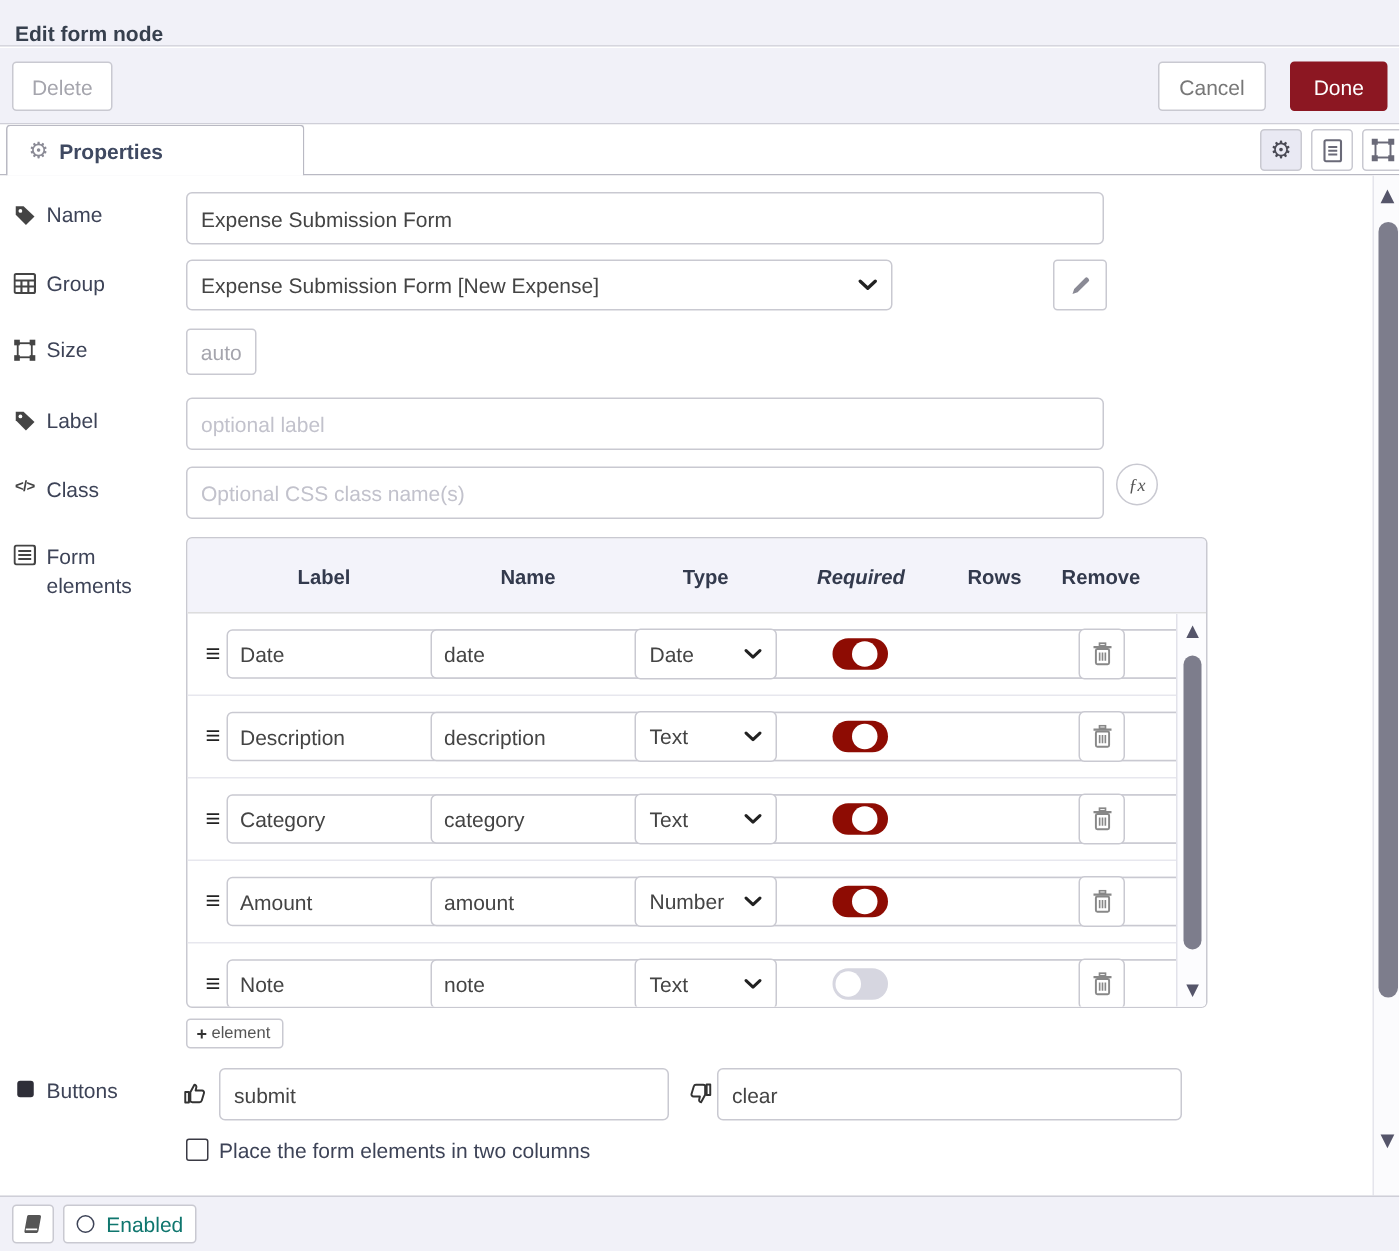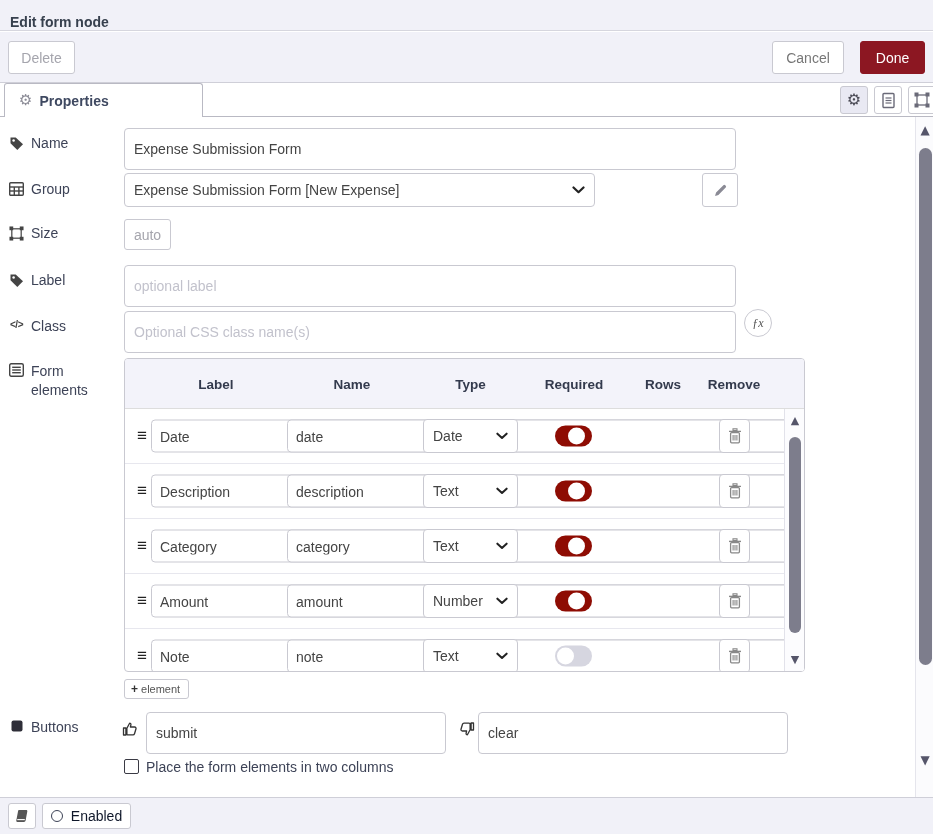--- a/index.html
+++ b/index.html
@@ -25,38 +25,38 @@
   .icon-btn { position:absolute; top:3px; width:28px; height:28px; border:1px solid #c9c9d1; border-radius:3px; background:#fff; display:flex; align-items:center; justify-content:center; cursor:pointer; }
   .icon-btn.active { background:#e9e9f3; }
   .gear-glyph { font-family:"DejaVu Sans",sans-serif; font-size:15px; color:#8b8b96; line-height:1; }
   .icon-btn .gear-glyph { color:#4a4a55; font-size:16px; }
 
   
   .content { position:absolute; left:0; top:117px; width:933px; height:680px; background:#fff; }
   .form-row { position:absolute; left:0; width:915px; }
   .row-label { position:absolute; left:8px; top:0; width:112px; display:flex; align-items:flex-start; gap:6px; color:#3d4357; }
   .row-label .lbl-icon { flex:0 0 auto; width:17px; display:flex; justify-content:center; margin-top:1px; }
-  .txt-input { border:1px solid #c9c9d1; border-radius:4px; height:42px; padding:8px 9px; font-size:14px; color:#444; font-family:inherit; outline:none; background:#fff; }
+  .txt-input { border:1px solid #c9c9d1; border-radius:4px; height:35px; padding:8px 9px; font-size:14px; color:#444; font-family:inherit; outline:none; background:#fff; }
   .txt-input::placeholder { color:#c2c2cc; }
   .sel { position:relative; border:1px solid #c9c9d1; border-radius:4px; height:34px; background:#fff; display:flex; align-items:center; padding:0 26px 0 9px; color:#444; cursor:pointer; }
   .sel .chev { position:absolute; right:9px; top:50%; transform:translateY(-50%); }
 
   
   .el-table { position:absolute; left:124px; top:241px; width:681px; height:314px; border:1px solid #c9c9d1; border-radius:4px; background:#fff; overflow:hidden; }
   .el-head { position:relative; height:50px; background:#f3f3fa; border-bottom:1px solid #ddd; }
   .el-head .hcell { position:absolute; top:0; height:50px; display:flex; align-items:center; justify-content:center; font-weight:bold; font-size:13.5px; color:#333a4d; }
   .el-body { position:relative; height:263px; overflow:hidden; }
   .el-row { position:relative; height:55px; border-bottom:1px solid #e7e7ee; }
   .el-row > * { position:absolute; top:50%; transform:translateY(-50%); }
   .c-handle { left:8px; width:18px; font-size:17px; font-weight:bold; color:#222; text-align:center; cursor:grab; }
   .c-label { left:26px; width:130px; }
   .c-name  { left:162px; width:130px; }
   .c-type  { left:298px; width:95px; }
   .col-label{ left:26px; width:130px; } .col-name{ left:162px; width:130px; } .col-type{ left:298px; width:95px; }
-  .col-required{ left:398px; width:102px; } .col-rows{ left:500px; width:76px; } .col-remove{ left:561px; width:96px; }
+  .col-required{ left:398px; width:102px;font-style:italic; } .col-rows{ left:500px; width:76px; } .col-remove{ left:561px; width:96px; }
   .c-toggle { left:430px; }
   .c-trash { left:594px; width:31px; height:34px; }
   .el-row .txt-input { height:33px; width:100%; padding:0 8px; }
   .el-row .sel { height:34px; }
   .toggle { width:37px; height:21px; border-radius:11px; position:relative; cursor:pointer; }
   .toggle .knob { position:absolute; top:2px; width:17px; height:17px; border-radius:50%; background:#fff; }
   .toggle.on { background:#8e0c03; }
   .toggle.on .knob { left:13px; }
   .toggle.off { background:#d6d6e0; }
   .toggle.off .knob { left:2px; }
@@ -86,21 +86,21 @@
   .main-sb { position:absolute; right:0; top:0; width:18px; height:680px; background:#fbfbfd; border-left:1px solid #e5e5ec; }
   .main-sb .sb-arrow { width:18px; font-size:12px; }
   .main-sb .up { top:6px; }
   .main-sb .dn { bottom:30px; }
   .main-sb .thumb { position:absolute; left:2.5px; width:13px; top:31px; height:517px; background:#7d7d8c; border-radius:8px; cursor:pointer; }
 
   
   .dlg-footer { position:absolute; left:0; top:797px; width:933px; height:37px; background:#f1f1f8; border-top:1px solid #cfcfd8; }
   .foot-btn { position:absolute; top:5px; height:26px; border:1px solid #c9c9d1; border-radius:3px; background:#fff; display:flex; align-items:center; justify-content:center; cursor:pointer; }
   .btn-info { left:8px; width:28px; }
-  .btn-enabled { left:42px; width:89px; gap:8px; color:#0f172a; font-size:14px; padding:0 1px; }
+  .btn-enabled { left:42px; width:89px; gap:8px; color:#0f766e; font-size:14px; padding:0 1px; }
   .ring { width:12px; height:12px; border:1.5px solid #3d4357; border-radius:50%; }
   svg { display:block; }
 </style>
 </head>
 <body>
 
 <div class="app">
 
   <div class="dlg-header">
     <span class="dlg-title">Edit form node</span>

